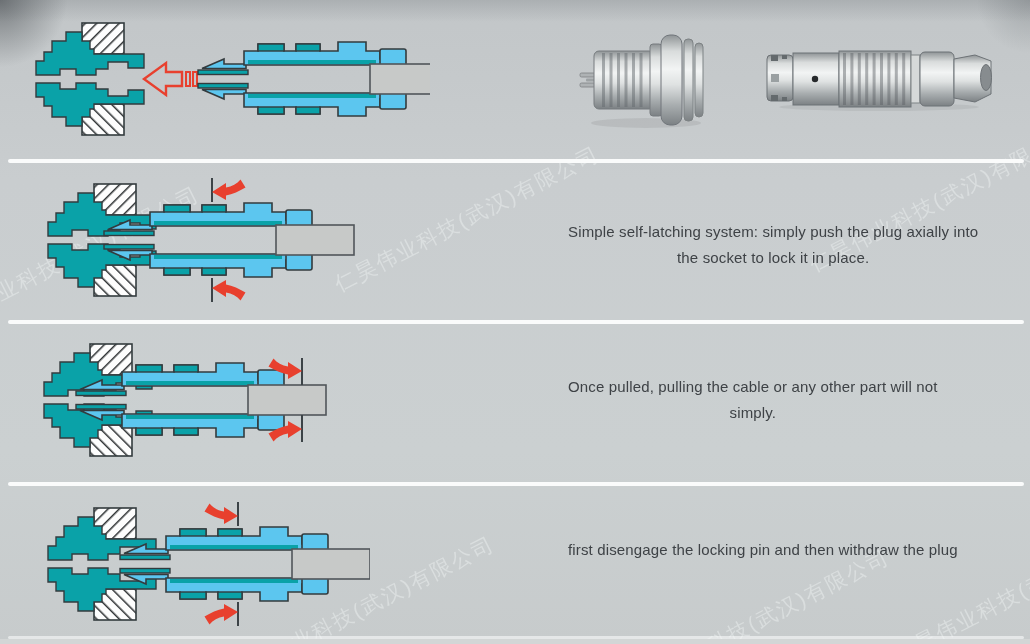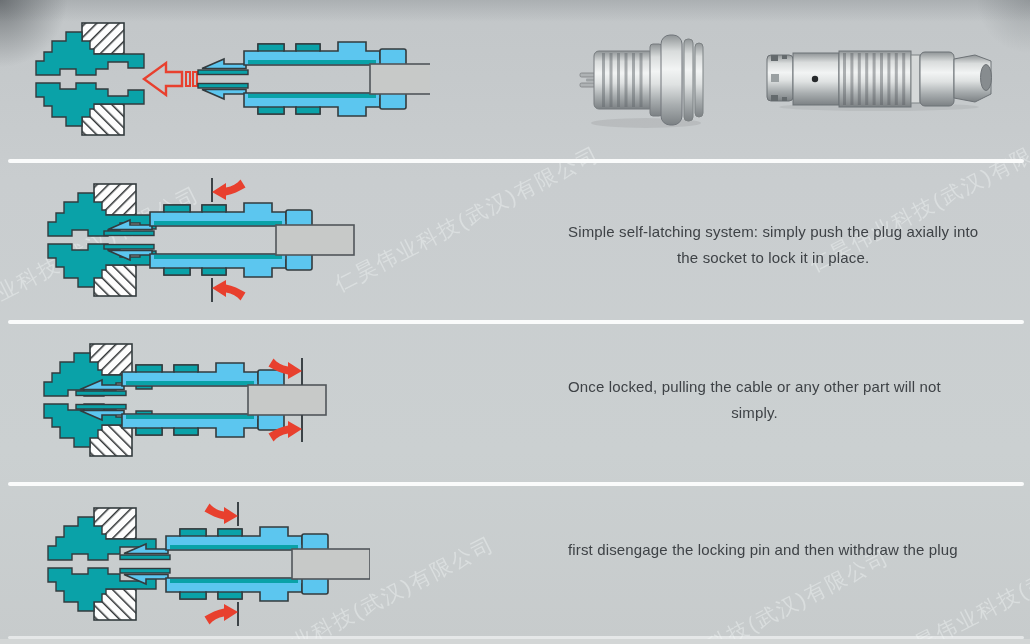--- a/index.html
+++ b/index.html
@@ -161,21 +161,21 @@
   <div class="divider" style="top:320px"></div>
 
   <svg class="diag" style="left:36px;top:338px" width="304" height="124" viewBox="0 0 304 124">
     <use href="#socket-full" transform="translate(4,2)"></use>
     <use href="#plug-full" transform="translate(40,2)"></use>
     <path class="refline" d="M266,20 V47 M266,77 V104"></path>
     <use href="#red-arrow" transform="translate(266,33) scale(-1,1)"></use>
     <use href="#red-arrow" transform="translate(266,91) scale(-1,-1)"></use>
   </svg>
   <div class="caption" style="left:568px;top:374px">
-    <div>Once locked, pulling the cable or any other part will not</div>
+    <div>Once pulled, pulling the cable or any other part will not</div>
     <div>simply.</div>
   </div>
 
   <div class="divider" style="top:482px"></div>
 
   <svg class="diag" style="left:36px;top:496px" width="334" height="136" viewBox="0 0 334 136">
     <use href="#socket-full" transform="translate(8,8)"></use>
     <use href="#plug-full" transform="translate(84,8)"></use>
     <path class="refline" d="M202,6 V30 M202,106 V130"></path>
     <use href="#red-arrow" transform="translate(202,20) scale(-1,1)"></use>

